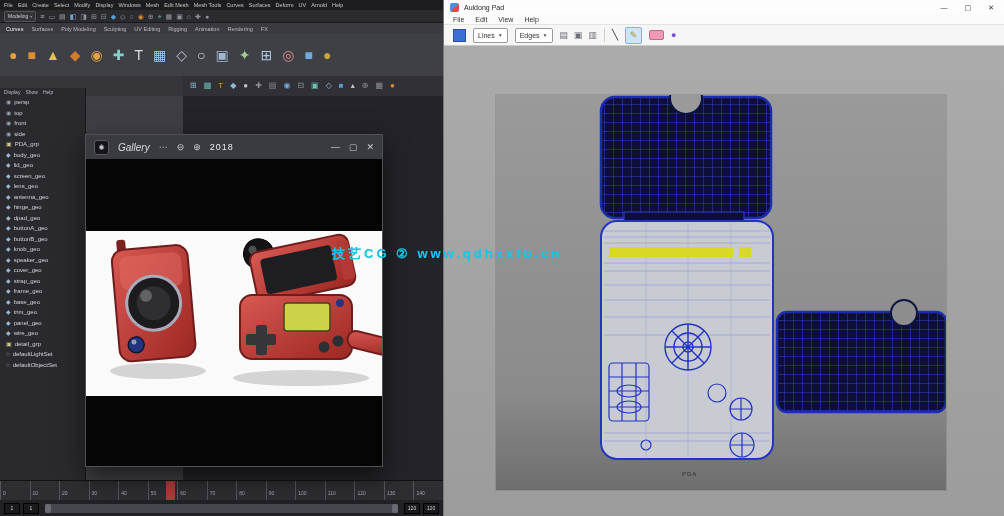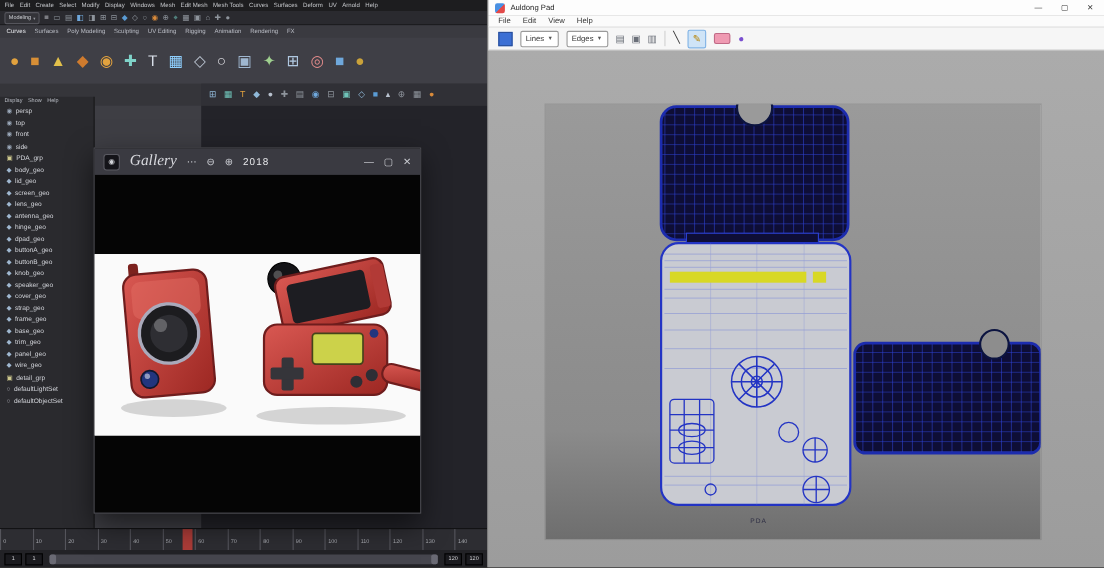--- a/index.html
+++ b/index.html
@@ -39,21 +39,21 @@
   .m-range{left:0;top:500px;width:443px;height:16px;background:#222226;display:flex;align-items:center;gap:3px;padding:0 4px;box-sizing:border-box;}
   .rbox{width:14px;height:9px;background:#1a1a1e;border:1px solid #000;color:#d8d8dc;font-size:5px;display:flex;align-items:center;justify-content:center;}
   .rtrack{flex:1;height:9px;background:#46464e;border-radius:2px;margin:0 3px;position:relative;}
   .rhandle{position:absolute;top:0;width:6px;height:9px;background:#6a6a74;border-radius:2px;}
   .rhandle.left{left:0;} .rhandle.right{right:0;}
 
   
   .viewer{left:85px;top:134px;width:296px;height:331px;background:#050505;border:1px solid #515158;box-shadow:0 10px 24px rgba(0,0,0,0.55);z-index:10;}
   .v-header{position:absolute;left:0;top:0;width:100%;height:24px;background:#3a3a41;display:flex;align-items:center;gap:9px;padding:0 8px;box-sizing:border-box;}
   .v-logo{width:13px;height:13px;border-radius:3px;background:#141419;border:1px solid #5a5a62;color:#cfd1d6;font-size:7px;display:flex;align-items:center;justify-content:center;flex:0 0 auto;}
-  .v-title{font-family:Liberation Serif, serif;font-style:italic;font-size:14px;color:#d8d9de;}
+  .v-title{font-family:Liberation Sans, sans-serif;font-style:italic;font-size:10px;color:#d8d9de;}
   .v-ic{font-size:9px;color:#c9cbd1;line-height:1;}
   .v-zoom{font-size:9px;color:#e8e9ec;letter-spacing:1px;}
   .v-spacer{flex:1;}
   .v-img{position:absolute;left:0;top:96px;width:296px;height:165px;background:#fff;}
 
   
   .paint{left:443px;top:0;width:561px;height:516px;background:#a8a8a8;border-left:1px solid #777;box-sizing:border-box;z-index:20;}
   .p-titlebar{position:absolute;left:0;top:0;width:100%;height:14px;background:#fdfdfd;display:flex;align-items:center;gap:5px;padding:0 6px;box-sizing:border-box;}
   .p-appicon{width:9px;height:9px;border-radius:2px;background:linear-gradient(135deg,#4a90e2 50%,#e24a4a 50%);flex:0 0 auto;}
   .p-title{font-size:7px;color:#222;}
@@ -523,14 +523,15 @@
           <g>
             <rect x="281" y="217" width="169" height="100" rx="10" fill="url(#uvgrid)" stroke="#1c2cae" stroke-width="2.5"></rect>
             <circle cx="408" cy="218" r="13" fill="#8d8d8d" stroke="#0c1440" stroke-width="2"></circle>
           </g>
         </svg>
         <span class="uv-label">PDA</span>
       </div>
     </div>
   </div>
 
+  <div class="watermark abs">技艺CG ② www.qdhxxfb.cn</div>
 
 </div>
 
 </body></html>

